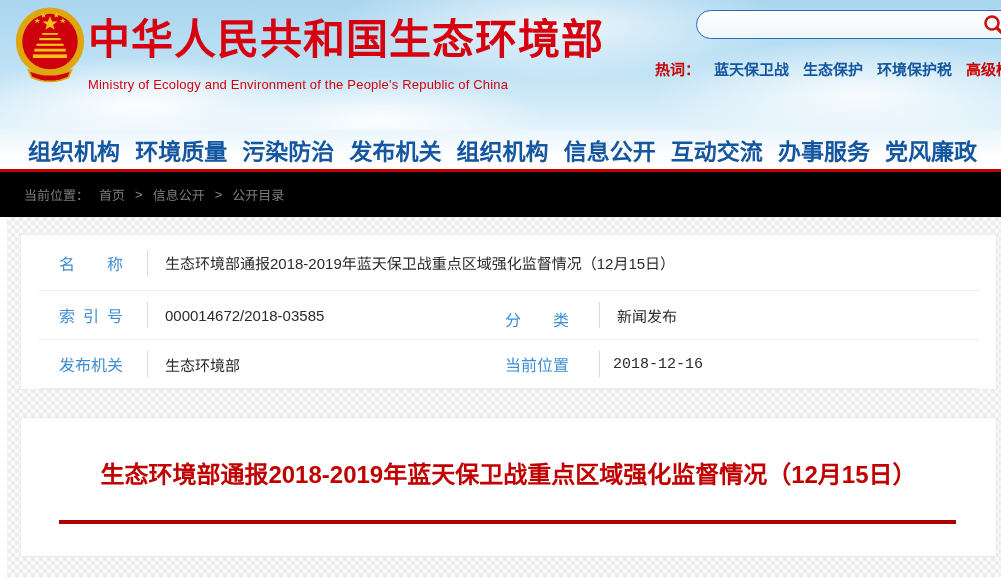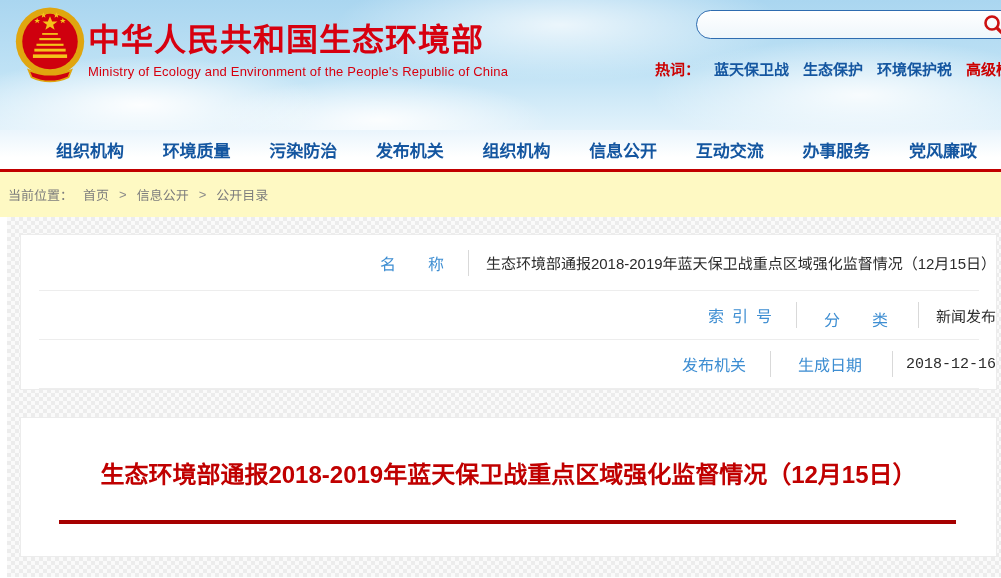--- a/index.html
+++ b/index.html
@@ -16,25 +16,25 @@
     background:
       radial-gradient(ellipse 260px 70px at 140px 105px, rgba(255,255,255,0.95), rgba(255,255,255,0) 70%),
       radial-gradient(ellipse 320px 80px at 560px 25px,  rgba(255,255,255,0.75), rgba(255,255,255,0) 70%),
       radial-gradient(ellipse 300px 80px at 860px 95px,  rgba(255,255,255,0.85), rgba(255,255,255,0) 70%),
       radial-gradient(ellipse 240px 60px at 380px 120px, rgba(255,255,255,0.9),  rgba(255,255,255,0) 70%),
       linear-gradient(180deg, #aad6f0 0%, #bfe2f5 55%, #e2f2fb 100%);
   }
   .emblem { position: absolute; left: 14px; top: 6px; width: 72px; height: 84px; }
   .titles { position: absolute; left: 88px; top: 20px; }
   .title-zh {
-    font-size: 32px; font-weight: bold; color: #d7000f; letter-spacing: 1px;
+    font-size: 42px; font-weight: bold; color: #d7000f; letter-spacing: 1px;
     line-height: 40px; white-space: nowrap;
   }
   .title-en {
-    font-size: 13px; color: #d7000f; margin-top: 4px; white-space: nowrap; letter-spacing: 0.2px;
+    font-size: 13px; color: #d7000f; margin-top: 17px; white-space: nowrap; letter-spacing: 0.2px;
   }
   .searchbox {
     position: absolute; left: 696px; top: 10px; width: 330px; height: 29px;
     border: 1px solid #2e6cb0; border-radius: 15px;
     background: linear-gradient(180deg, #ffffff 0%, #eef6fb 100%);
   }
   .searchbox input {
     position: absolute; left: 14px; top: 2px; width: 260px; height: 23px;
     border: none; outline: none; background: transparent; font-size: 14px; color: #333;
   }
@@ -49,48 +49,48 @@
   .hw-adv   { color: #cc0000; cursor: pointer; }
 
   
   .main-nav {
     height: 42px; border-bottom: 3px solid #c10000;
     background: linear-gradient(180deg, #eaf5fc 0%, #ffffff 70%);
     display: flex; align-items: center; justify-content: space-between;
     padding: 0 24px 0 28px;
   }
   .nav-item {
-    font-size: 17px; font-weight: bold; color: #1456a0; text-decoration: none;
-    white-space: nowrap; cursor: pointer; margin-left: 28px;
+    font-size: 23px; font-weight: bold; color: #1456a0; text-decoration: none;
+    white-space: nowrap; cursor: pointer;
   }
 
   
   .breadcrumb {
-    height: 45px; background: #fef9c3; display: flex; align-items: center;
-    padding-left: 8px; font-size: 13px; color: #7d7d7d; gap: 10px;
+    height: 45px; background: #000000; display: flex; align-items: center;
+    padding-left: 24px; font-size: 13px; color: #7d7d7d; gap: 10px;
   }
   .breadcrumb a { color: #7d7d7d; text-decoration: none; cursor: pointer; }
   .bc-sep { color: #8a8a8a; }
 
   
   .page-bg {
     position: relative; margin-left: 7px; width: 994px; height: 360px;
     background-color: #fafafa;
     background-image:
       linear-gradient(45deg, #ececec 25%, transparent 25%, transparent 75%, #ececec 75%),
       linear-gradient(45deg, #ececec 25%, transparent 25%, transparent 75%, #ececec 75%);
     background-size: 8px 8px; background-position: 0 0, 4px 4px;
   }
   .card {
     position: relative; margin-left: 13px; width: 977px;
     background: #ffffff; border: 1px solid #ececec;
   }
   .info-card { top: 17px; }
 
-  .row { display: flex; align-items: center; height: 48px; justify-content: flex-end; }
+  .row { display: flex; align-items: center; height: 48px; }
   .row-full { height: 55px; }
   .row-last { height: 52px; }
   .lbl {
     display: inline-block; width: 64px; margin-left: 38px; flex: none;
     font-size: 16px; color: #3e8ed2;
     text-align: justify; text-align-last: justify; overflow: hidden; white-space: nowrap;
   }
   .vsep { flex: none; width: 1px; height: 26px; background: #d9d9d9; margin-left: 24px; }
   .val { font-size: 15px; color: #2b2b2b; margin-left: 17px; white-space: nowrap; overflow: hidden; }
   .val-left { flex: none; width: 313px; }
@@ -176,30 +176,32 @@
       <div class="row row-full">
         <span class="lbl">名称</span>
         <span class="vsep"></span>
         <span class="val">生态环境部通报2018-2019年蓝天保卫战重点区域强化监督情况（12月15日）</span>
       </div>
       <div class="hsep"></div>
 
       <div class="row">
         <span class="lbl">索引号</span>
         <span class="vsep"></span>
+        <span class="val val-left">000014672/2018-03585</span>
         <span class="lbl" style="margin-left:27px;margin-top:8px;">分类</span>
         <span class="vsep" style="margin-left:30px;"></span>
         <span class="val" style="">新闻发布</span>
       </div>
       <div class="hsep"></div>
 
       <div class="row">
         <span class="lbl">发布机关</span>
         <span class="vsep"></span>
-        <span class="lbl" style="margin-left:27px;">生成日期</span>
+        <span class="val val-left">生态环境部</span>
+        <span class="lbl" style="margin-left:27px;">当前位置</span>
         <span class="vsep" style="margin-left:30px;"></span>
         <span class="val" style="margin-left:13px;font-family:Liberation Mono, monospace;">2018-12-16</span>
       </div>
       <div class="hsep"></div>
 
     </section>
 
     <section class="card article-card">
       <h1 class="article-title">生态环境部通报2018-2019年蓝天保卫战重点区域强化监督情况（12月15日）</h1>
       <div class="article-divider"></div>

